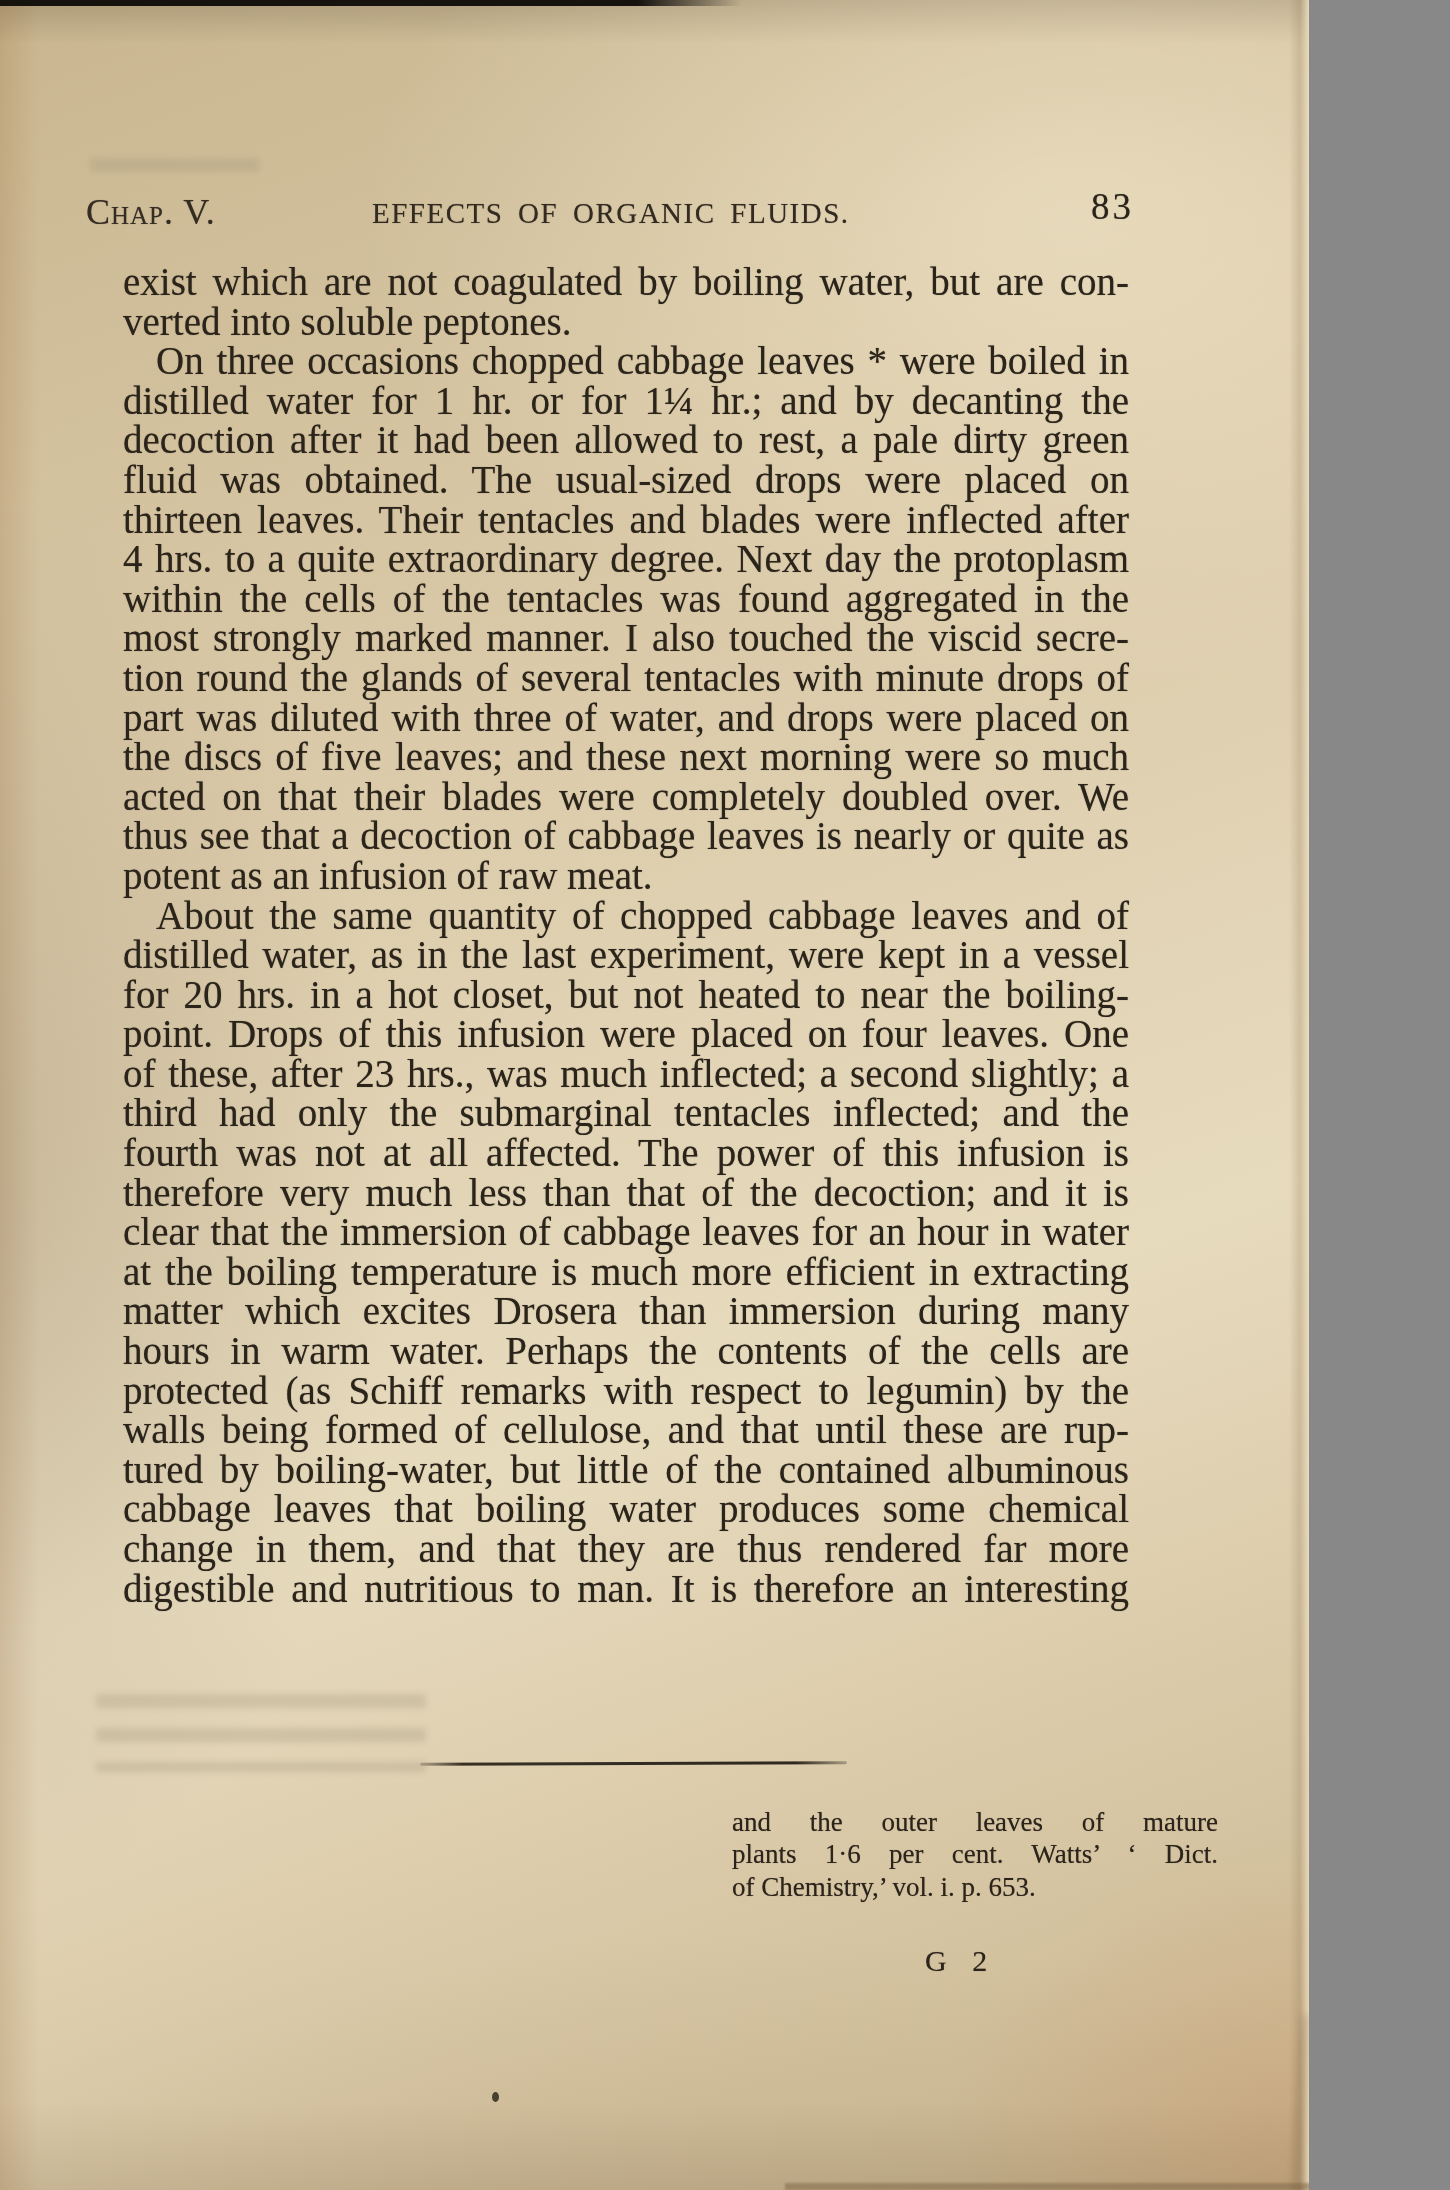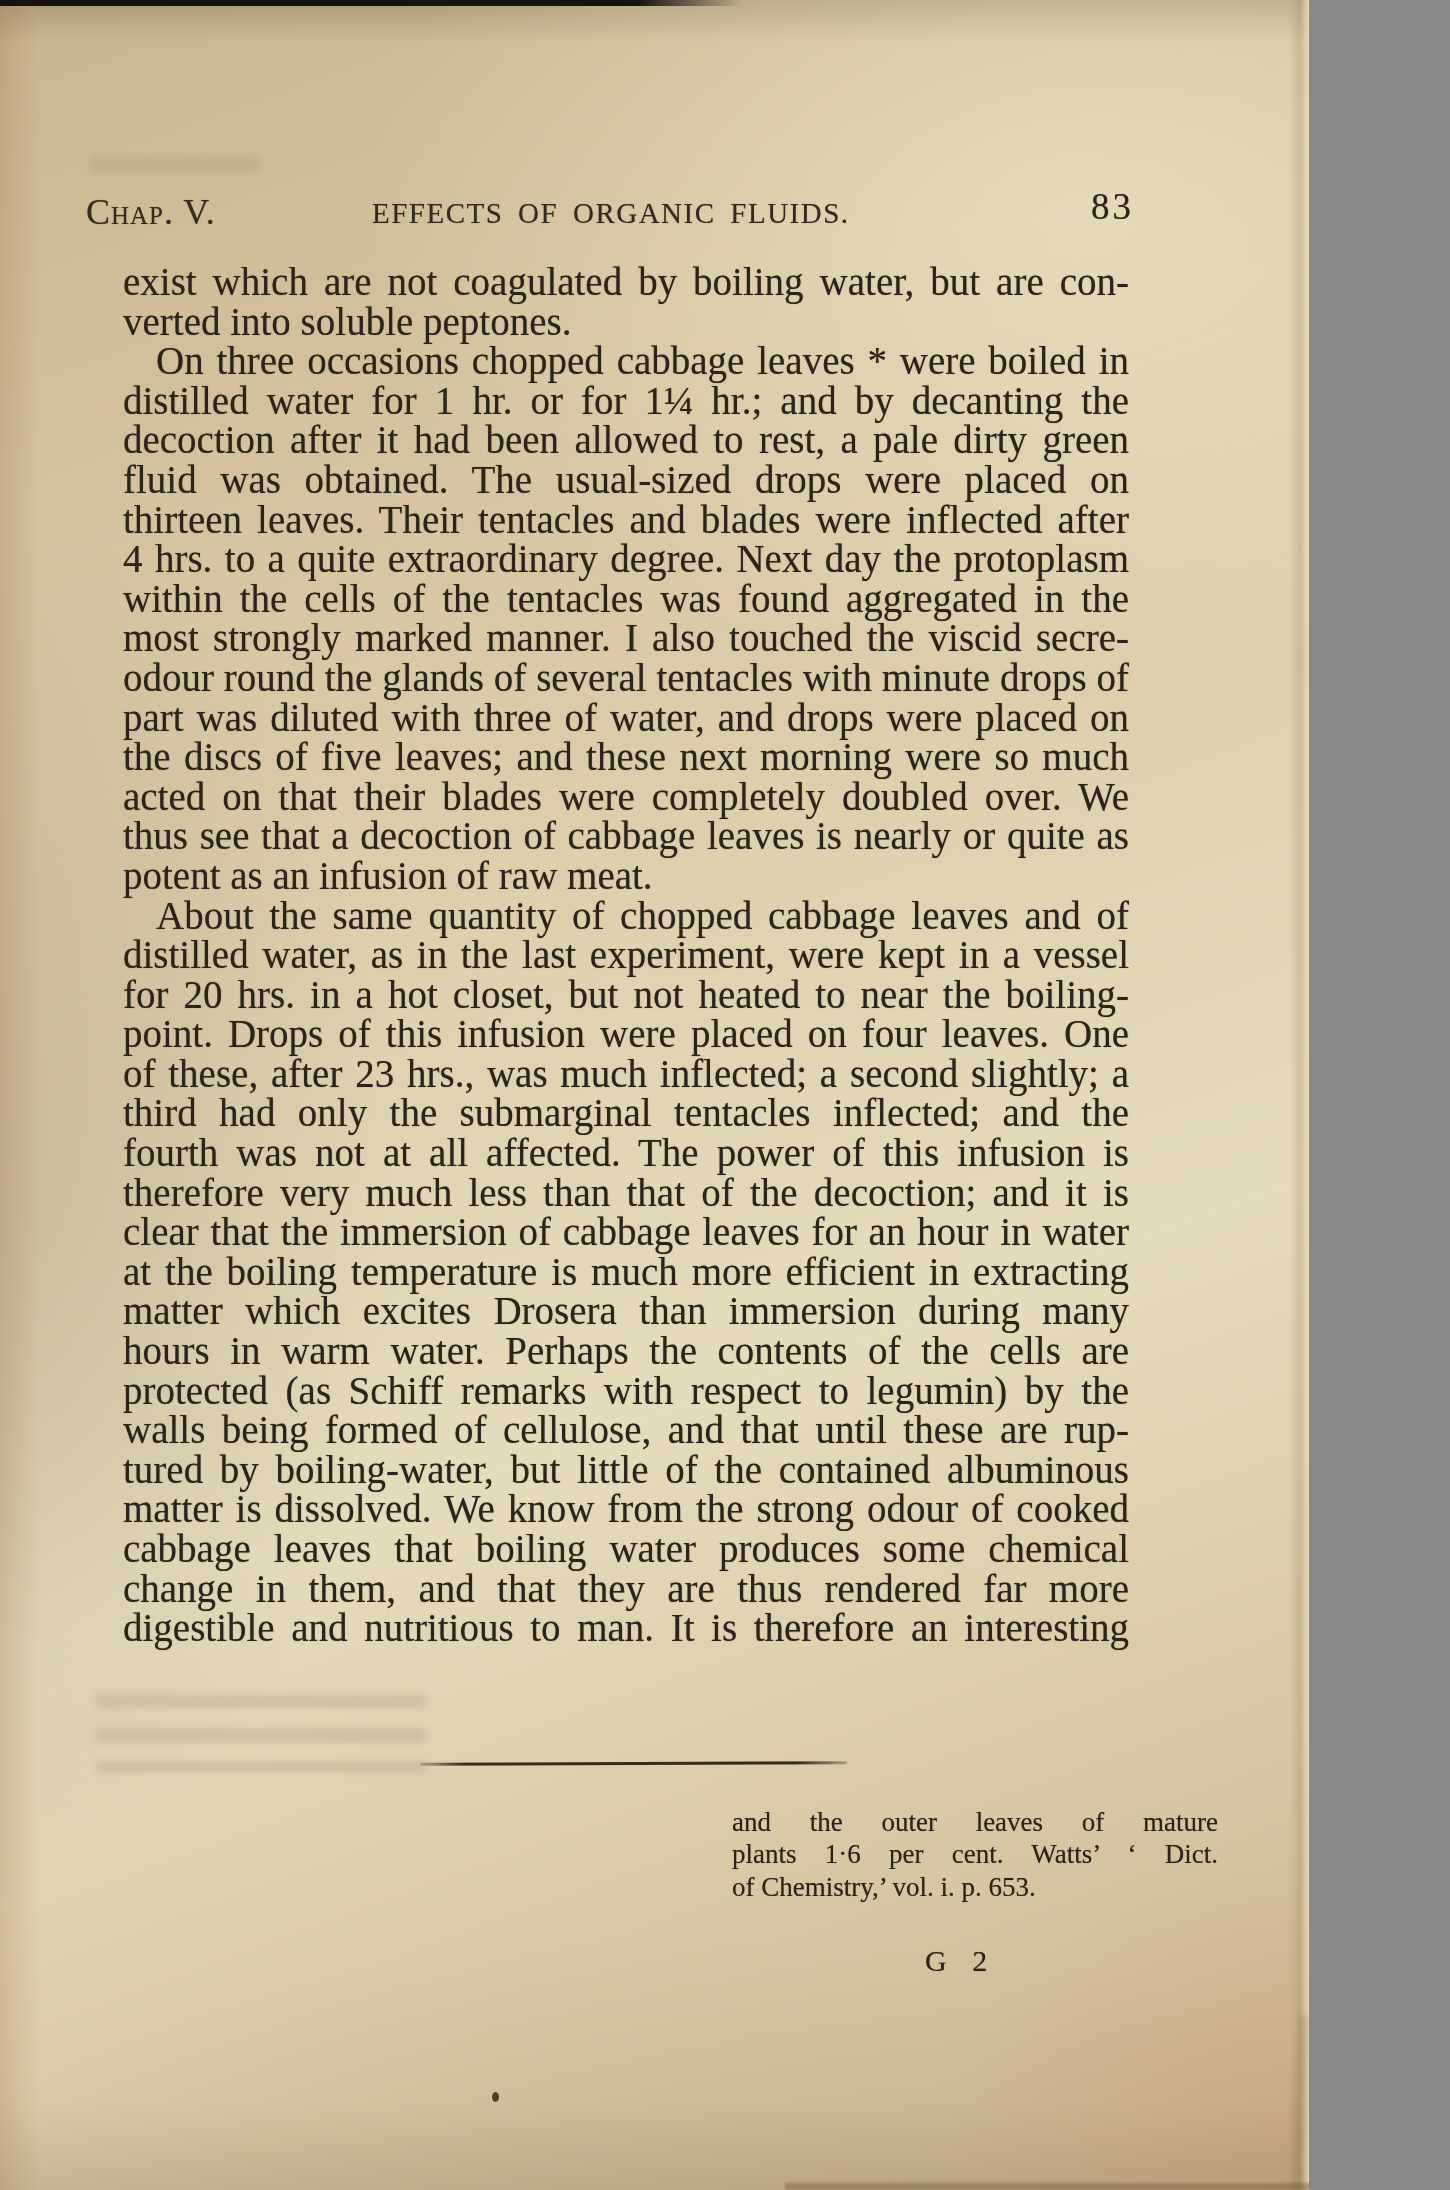--- a/index.html
+++ b/index.html
@@ -85,42 +85,41 @@
       <div class="tl">exist which are not coagulated by boiling water, but are con-</div>
       <div class="tl nj">verted into soluble peptones.</div>
       <div class="tl ind">On three occasions chopped cabbage leaves * were boiled in</div>
       <div class="tl">distilled water for 1 hr. or for 1¼ hr.; and by decanting the</div>
       <div class="tl">decoction after it had been allowed to rest, a pale dirty green</div>
       <div class="tl">fluid was obtained.  The usual-sized drops were placed on</div>
       <div class="tl">thirteen leaves.  Their tentacles and blades were inflected after</div>
       <div class="tl">4 hrs. to a quite extraordinary degree.  Next day the protoplasm</div>
       <div class="tl">within the cells of the tentacles was found aggregated in the</div>
       <div class="tl">most strongly marked manner.  I also touched the viscid secre-</div>
-      <div class="tl">odour round the glands of several tentacles with minute drops of</div>
+      <div class="tl">tion round the glands of several tentacles with minute drops of</div>
       <div class="tl">part was diluted with three of water, and drops were placed on</div>
       <div class="tl">the discs of five leaves; and these next morning were so much</div>
       <div class="tl">acted on that their blades were completely doubled over.  We</div>
       <div class="tl">thus see that a decoction of cabbage leaves is nearly or quite as</div>
       <div class="tl nj">potent as an infusion of raw meat.</div>
       <div class="tl ind">About the same quantity of chopped cabbage leaves and of</div>
       <div class="tl">distilled water, as in the last experiment, were kept in a vessel</div>
       <div class="tl">for 20 hrs. in a hot closet, but not heated to near the boiling-</div>
       <div class="tl">point.  Drops of this infusion were placed on four leaves.  One</div>
       <div class="tl">of these, after 23 hrs., was much inflected; a second slightly; a</div>
       <div class="tl">third had only the submarginal tentacles inflected; and the</div>
       <div class="tl">fourth was not at all affected.  The power of this infusion is</div>
       <div class="tl">therefore very much less than that of the decoction; and it is</div>
       <div class="tl">clear that the immersion of cabbage leaves for an hour in water</div>
       <div class="tl">at the boiling temperature is much more efficient in extracting</div>
       <div class="tl">matter which excites Drosera than immersion during many</div>
       <div class="tl">hours in warm water.  Perhaps the contents of the cells are</div>
       <div class="tl">protected (as Schiff remarks with respect to legumin) by the</div>
       <div class="tl">walls being formed of cellulose, and that until these are rup-</div>
       <div class="tl">tured by boiling-water, but little of the contained albuminous</div>
-      <div class="tl">matter is dissolved.  We know from the strong odour of cooked</div>
       <div class="tl">cabbage leaves that boiling water produces some chemical</div>
       <div class="tl">change in them, and that they are thus rendered far more</div>
       <div class="tl">digestible and nutritious to man.  It is therefore an interesting</div>
     </div>
 
   <div class="fn-rule"></div>
   <div class="fn fn-right" id="fn-right">
       <div class="tl">and the outer leaves of mature</div>
       <div class="tl">plants 1·6 per cent.  Watts’ ‘ Dict.</div>
       <div class="tl nj">of Chemistry,’ vol. i. p. 653.</div>

